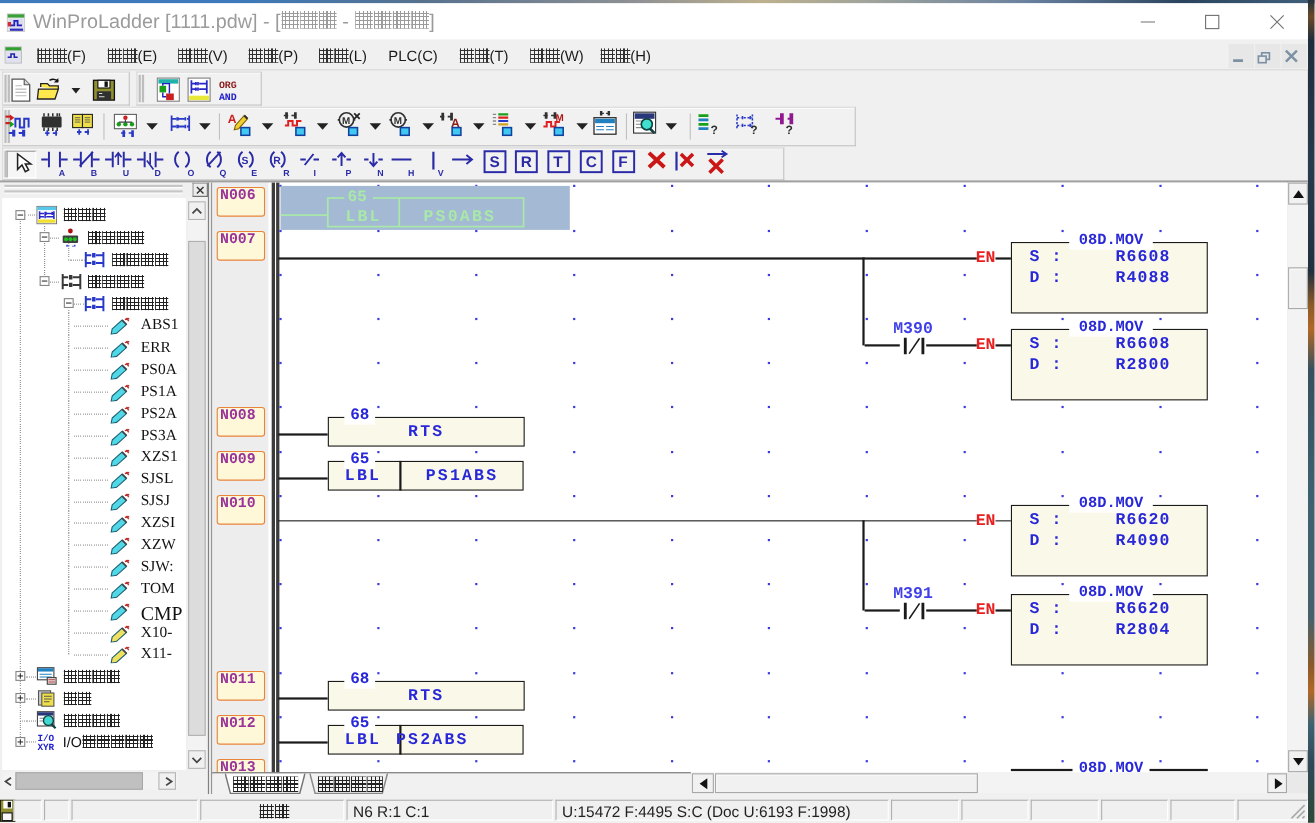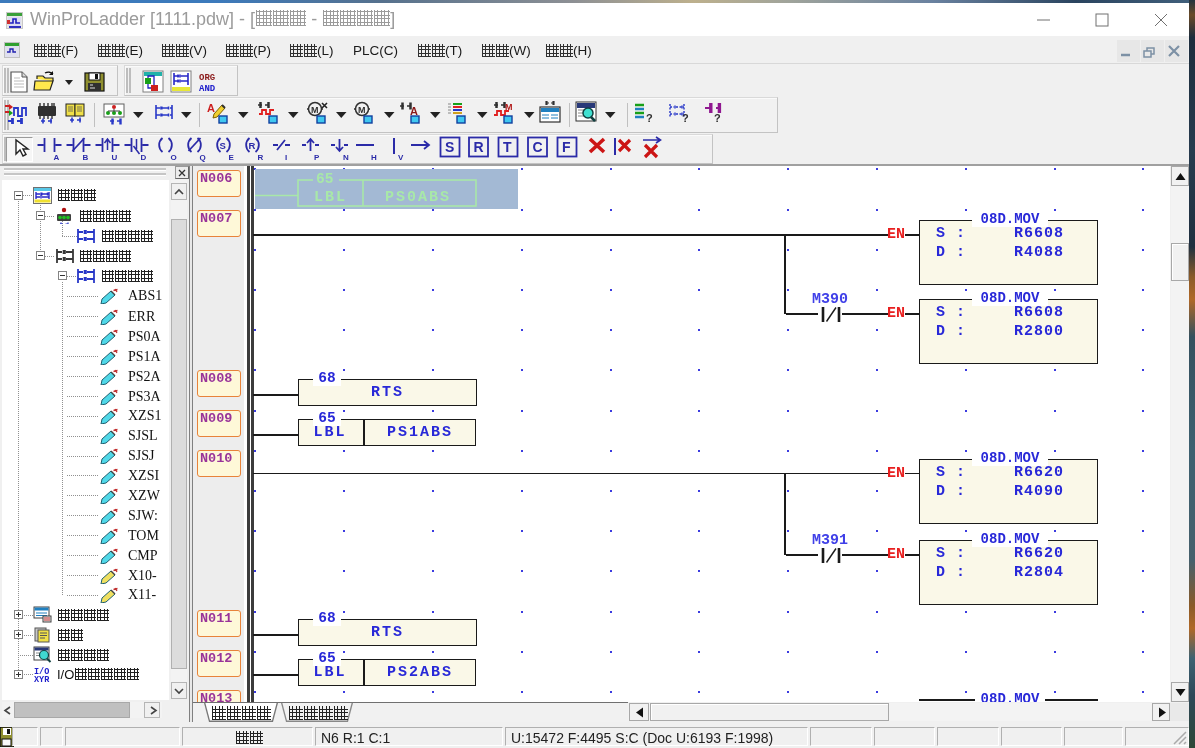--- a/index.html
+++ b/index.html
@@ -459,21 +459,21 @@
     <path d="M3 12 l9 -8 4 4 -9 8 -5 1 z" fill="#50d8e8" stroke="#206070" stroke-width="1"></path>
     <path d="M12 4 l4 4" stroke="#444" stroke-width="1.5"></path>
     <path d="M16 2 l2 3 m-3.5 -1.5 l4 -1" stroke="#c03030" stroke-width="1.3"></path>
   </svg>
 <div class="abs" style="left:128px;top:527.5px;font-size:14px;color:#111;font-family:'Liberation Serif',serif;">TOM</div>
 <svg class="abs" style="left:99px;top:546.5px" width="22" height="17" viewBox="0 0 22 17">
     <path d="M3 12 l9 -8 4 4 -9 8 -5 1 z" fill="#50d8e8" stroke="#206070" stroke-width="1"></path>
     <path d="M12 4 l4 4" stroke="#444" stroke-width="1.5"></path>
     <path d="M16 2 l2 3 m-3.5 -1.5 l4 -1" stroke="#c03030" stroke-width="1.3"></path>
   </svg>
-<div class="abs" style="left:128px;top:547.5px;font-size:14px;color:#111;font-family:'Liberation Serif',serif;">CMP</div>
+<div class="abs" style="left:128px;top:547.5px;font-size:18px;color:#111;font-family:'Liberation Serif',serif;">CMP</div>
 <svg class="abs" style="left:99px;top:566.5px" width="22" height="17" viewBox="0 0 22 17">
     <path d="M3 12 l9 -8 4 4 -9 8 -5 1 z" fill="#f0e060" stroke="#206070" stroke-width="1"></path>
     <path d="M12 4 l4 4" stroke="#444" stroke-width="1.5"></path>
     <path d="M16 2 l2 3 m-3.5 -1.5 l4 -1" stroke="#c03030" stroke-width="1.3"></path>
   </svg>
 <div class="abs" style="left:128px;top:567.5px;font-size:14px;color:#111;font-family:'Liberation Serif',serif;">X10-</div>
 <svg class="abs" style="left:99px;top:586.1px" width="22" height="17" viewBox="0 0 22 17">
     <path d="M3 12 l9 -8 4 4 -9 8 -5 1 z" fill="#f0e060" stroke="#206070" stroke-width="1"></path>
     <path d="M12 4 l4 4" stroke="#444" stroke-width="1.5"></path>
     <path d="M16 2 l2 3 m-3.5 -1.5 l4 -1" stroke="#c03030" stroke-width="1.3"></path>
@@ -735,21 +735,21 @@
     <div class="abs" style="left:120px;top:244px;width:28px;height:16px;background:#fff;text-align:center;font:bold 14.5px 'Liberation Mono',monospace;color:#2828d8;">65</div>
     <div class="abs" style="left:77px;top:257.5px;width:120px;text-align:center;font:bold 15px 'Liberation Mono',monospace;letter-spacing:2px;color:#2828d8;">LBL</div>
     <div class="abs" style="left:167px;top:257.5px;width:120px;text-align:center;font:bold 15px 'Liberation Mono',monospace;letter-spacing:2px;color:#2828d8;">PS1ABS</div>
     <div class="abs" style="left:105px;top:453px;width:179px;height:27px;background:#faf8e8;border:1.7px solid #1a1a1a;"></div>
     <div class="abs" style="left:120px;top:444px;width:28px;height:16px;background:#fff;text-align:center;font:bold 14.5px 'Liberation Mono',monospace;color:#2828d8;">68</div>
     <div class="abs" style="left:134.5px;top:457.5px;width:120px;text-align:center;font:bold 15px 'Liberation Mono',monospace;letter-spacing:2px;color:#2828d8;">RTS</div>
     <div class="abs" style="left:105px;top:493px;width:178px;height:27px;background:#faf8e8;border:1.7px solid #1a1a1a;"></div>
     <div class="abs" style="left:170px;top:493px;width:1.7px;height:27px;background:#1a1a1a;"></div>
     <div class="abs" style="left:120px;top:484px;width:28px;height:16px;background:#fff;text-align:center;font:bold 14.5px 'Liberation Mono',monospace;color:#2828d8;">65</div>
     <div class="abs" style="left:77px;top:497.5px;width:120px;text-align:center;font:bold 15px 'Liberation Mono',monospace;letter-spacing:2px;color:#2828d8;">LBL</div>
-    <div class="abs" style="left:167px;top:497.5px;width:120px;text-align:center;font:bold 15px 'Liberation Mono',monospace;letter-spacing:2px;color:#2828d8;">PS2ABS</div>
+    <div class="abs" style="left:167px;top:497.5px;width:120px;font:bold 15px 'Liberation Mono',monospace;letter-spacing:2px;color:#2828d8;">PS2ABS</div>
     <div class="abs" style="left:726px;top:54px;width:179px;height:65px;background:#faf8e8;border:1.7px solid #1a1a1a;"></div>
     <div class="abs" style="left:779px;top:45px;width:76px;background:#fff;text-align:center;font:bold 14px 'Liberation Mono',monospace;color:#2828d8;">08D.MOV</div>
     <div class="abs" style="left:743px;top:59px;font:bold 15px 'Liberation Mono',monospace;letter-spacing:1px;color:#2828d8;">S :</div>
     <div class="abs" style="left:726px;top:59px;width:145px;text-align:right;font:bold 15px 'Liberation Mono',monospace;letter-spacing:1px;color:#2828d8;">R6608</div>
     <div class="abs" style="left:743px;top:78px;font:bold 15px 'Liberation Mono',monospace;letter-spacing:1px;color:#2828d8;">D :</div>
     <div class="abs" style="left:726px;top:78px;width:145px;text-align:right;font:bold 15px 'Liberation Mono',monospace;letter-spacing:1px;color:#2828d8;">R4088</div>
     <div class="abs" style="left:726px;top:133px;width:179px;height:65px;background:#faf8e8;border:1.7px solid #1a1a1a;"></div>
     <div class="abs" style="left:779px;top:124px;width:76px;background:#fff;text-align:center;font:bold 14px 'Liberation Mono',monospace;color:#2828d8;">08D.MOV</div>
     <div class="abs" style="left:743px;top:138px;font:bold 15px 'Liberation Mono',monospace;letter-spacing:1px;color:#2828d8;">S :</div>
     <div class="abs" style="left:726px;top:138px;width:145px;text-align:right;font:bold 15px 'Liberation Mono',monospace;letter-spacing:1px;color:#2828d8;">R6608</div>

